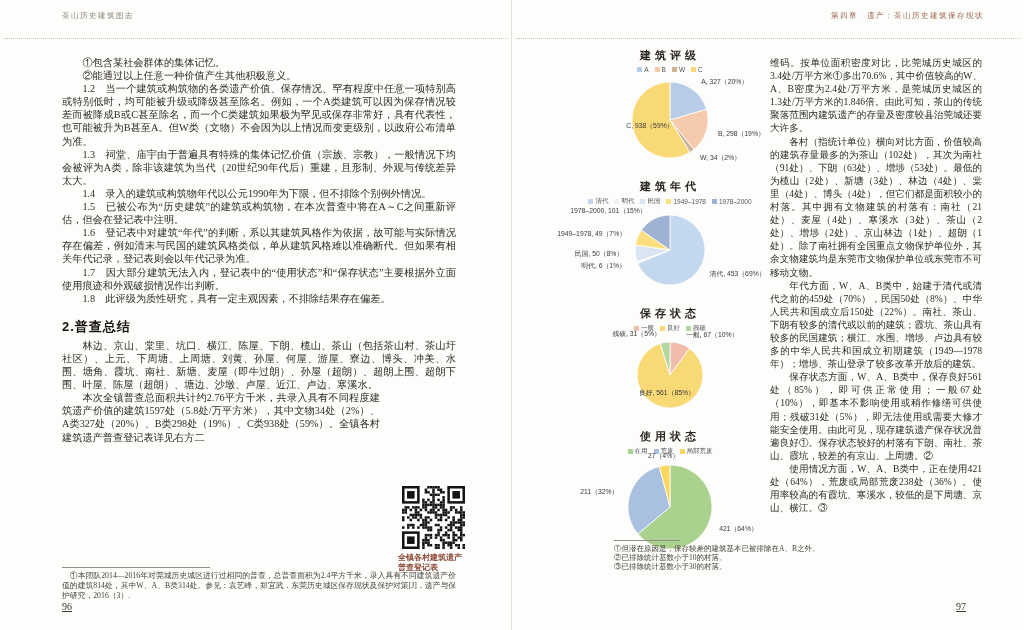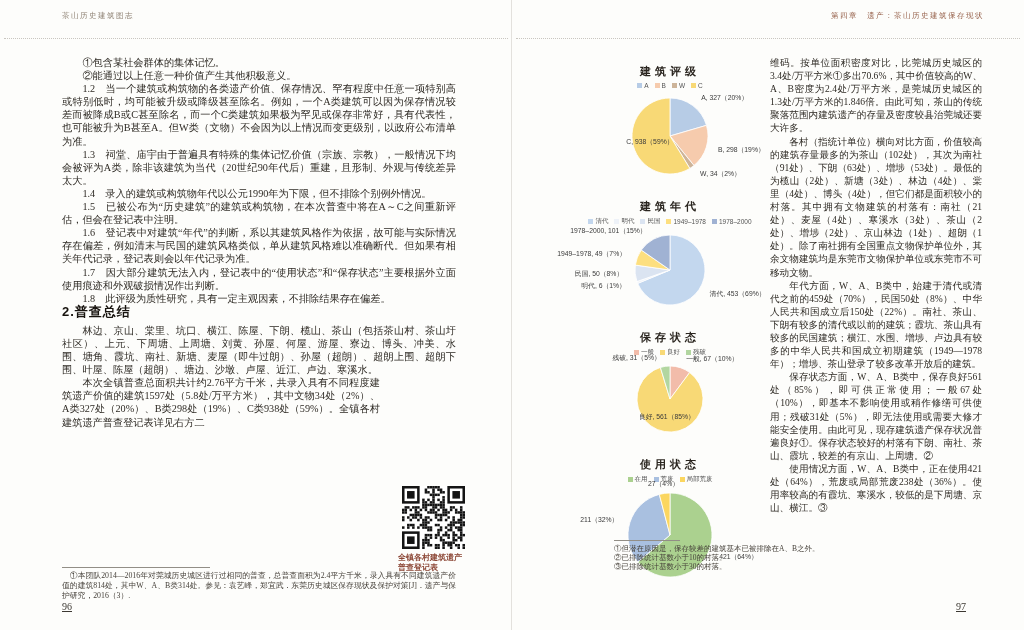--- a/index.html
+++ b/index.html
@@ -9,34 +9,34 @@
   .page{position:absolute;top:0;width:512px;height:630px;}
   .page-left{left:0;}
   .page-right{left:512px;}
   .running-head{position:absolute;top:11px;font-size:7.5px;letter-spacing:1.5px;color:#8d8072;}
   .page-left .running-head{left:62px;}
   .page-right .running-head{right:40px;color:#97624c;}
   .dotted-rule{position:absolute;top:38px;left:4px;right:4px;border-top:1px dotted #c9c6c0;}
   
   .body-text{position:absolute;left:62px;right:56px;top:56px;font-size:10.2px;line-height:13.1px;text-align:justify;}
   .body-text p{margin:0;text-indent:2em;}
-  h2.section{font-size:13px;font-weight:bold;margin:0 0 6px;letter-spacing:1px;color:#17130e;font-family:"Liberation Sans","DejaVu Sans",sans-serif;}
+  h2.section{font-size:13px;font-weight:bold;margin:15px 0 6px;letter-spacing:1px;color:#17130e;font-family:"Liberation Sans","DejaVu Sans",sans-serif;}
   p.narrow{margin-right:76px;}
   .qr-block{position:absolute;left:336px;top:430px;width:70px;}
   .qr-img{width:63px;height:63px;margin:0 auto;}
   .qr-cap{margin-top:4px;font-size:8px;line-height:10px;font-weight:bold;color:#8c4736;font-family:"Liberation Sans","DejaVu Sans",sans-serif;}
   .footnote-left{position:absolute;left:62px;right:56px;top:567px;font-size:7.8px;line-height:10px;color:#46413a;text-align:justify;}
   .fn-rule{width:148px;border-top:1px solid #928e86;margin-bottom:3px;}
   .footnote-left p{margin:0;text-indent:1em;}
   .page-num{position:absolute;bottom:18px;font-size:10px;color:#3c3832;text-decoration:underline;}
   .page-left .page-num{left:62px;}
   .page-right .page-num{right:58px;}
   
   .charts-col{position:absolute;left:40px;top:48px;width:236px;}
-  .chart{position:relative;width:100%;text-align:center;margin-bottom:12px;margin-top:16px;}
+  .chart{position:relative;width:100%;text-align:center;margin-bottom:12px;}
   .chart-title{font-size:11px;font-weight:bold;letter-spacing:4px;color:#2a251f;font-family:"Liberation Sans","DejaVu Sans",sans-serif;}
   .legend{display:flex;justify-content:center;align-items:center;gap:6px;margin-top:3px;font-size:6.5px;color:#555;font-family:"Liberation Sans","DejaVu Sans",sans-serif;white-space:nowrap;}
   .lg-item{display:flex;align-items:center;gap:2px;}
   .sw{width:5px;height:5px;display:inline-block;}
   .pie-box{position:relative;width:100%;overflow:visible;}
   .pie-box svg{position:absolute;top:8px;left:50%;}
   .pie-label{position:absolute;font-size:6.8px;white-space:nowrap;color:#3a3a3a;font-family:"Liberation Sans","DejaVu Sans",sans-serif;}
   .text-col{position:absolute;left:258px;top:56px;width:212px;font-size:9.6px;line-height:13.1px;text-align:justify;}
   .text-col p{margin:0;text-indent:2em;}
   .text-col p.no-indent{text-indent:0;}

